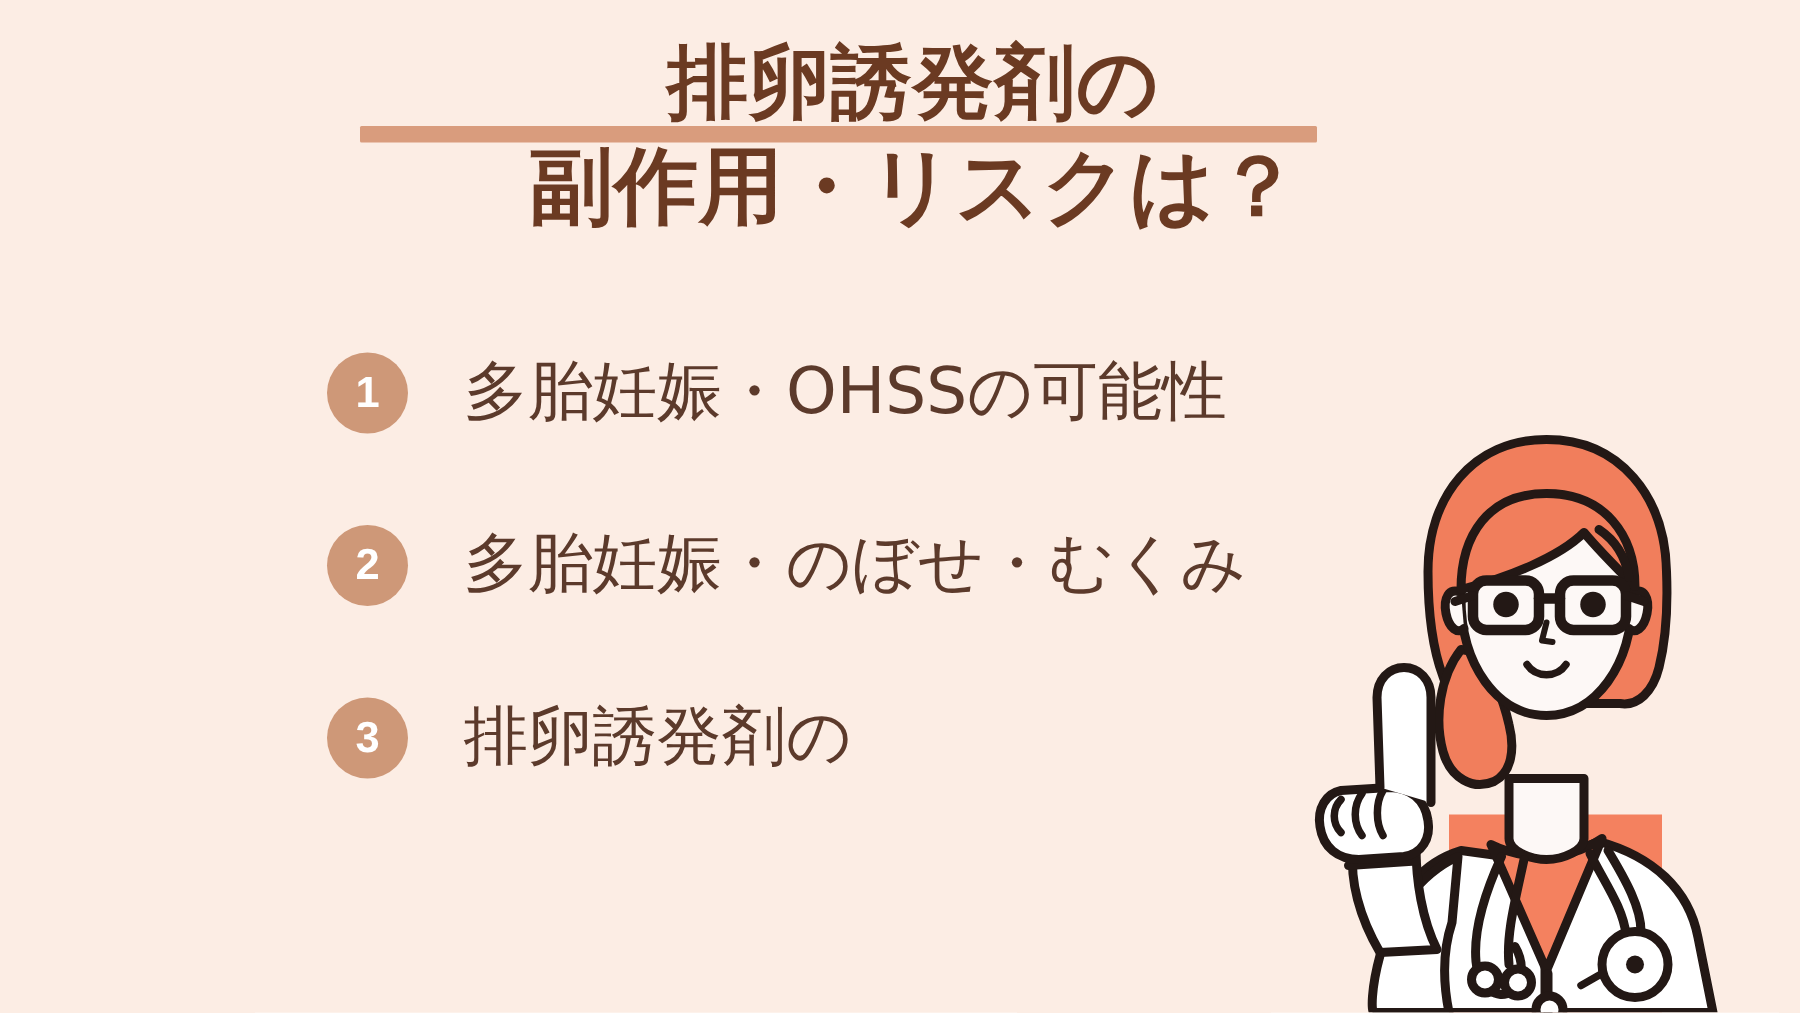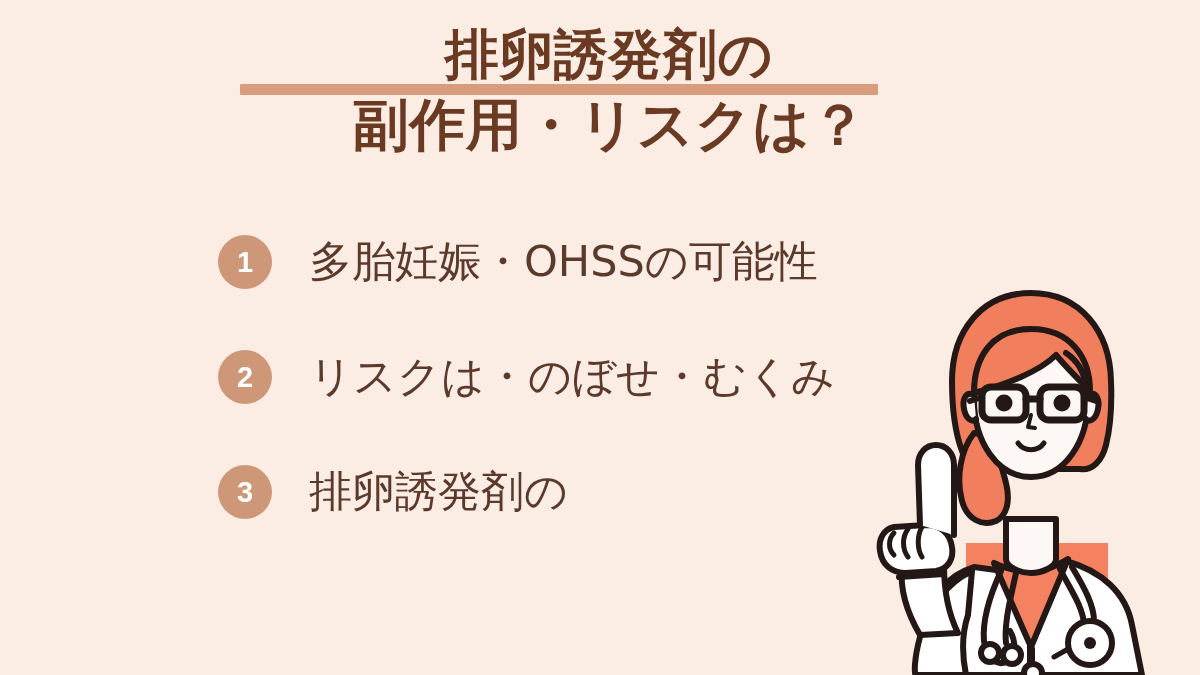--- a/index.html
+++ b/index.html
@@ -130,21 +130,21 @@
 
   <div id="bullet-list">
 
     <div class="bullet-row">
       <div class="bullet-badge">1</div>
       <div class="bullet-text">多胎妊娠・OHSSの可能性</div>
     </div>
 
     <div class="bullet-row">
       <div class="bullet-badge">2</div>
-      <div class="bullet-text">リスクは・のぼせ・むくみ</div>
+      <div class="bullet-text">多胎妊娠・のぼせ・むくみ</div>
     </div>
 
     <div class="bullet-row">
       <div class="bullet-badge">3</div>
       <div class="bullet-text">排卵誘発剤の</div>
     </div>
 
   </div>
 
   <div id="doctor-illustration">

